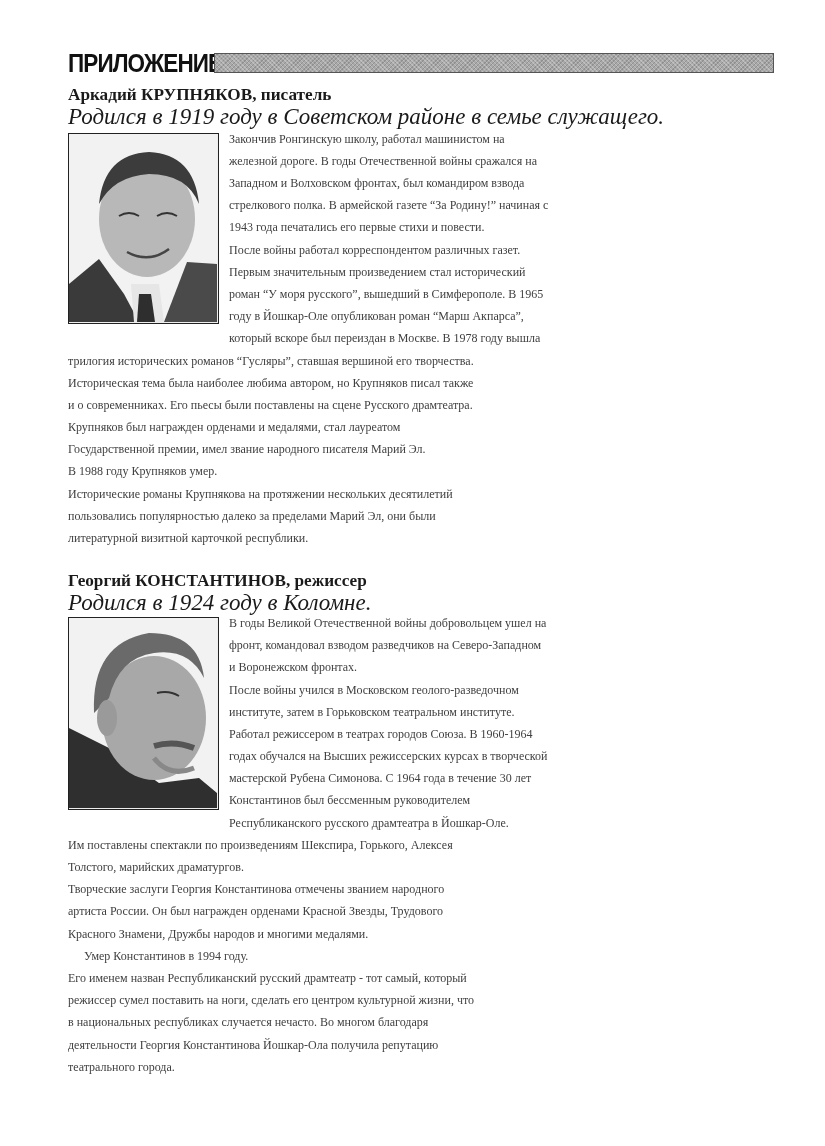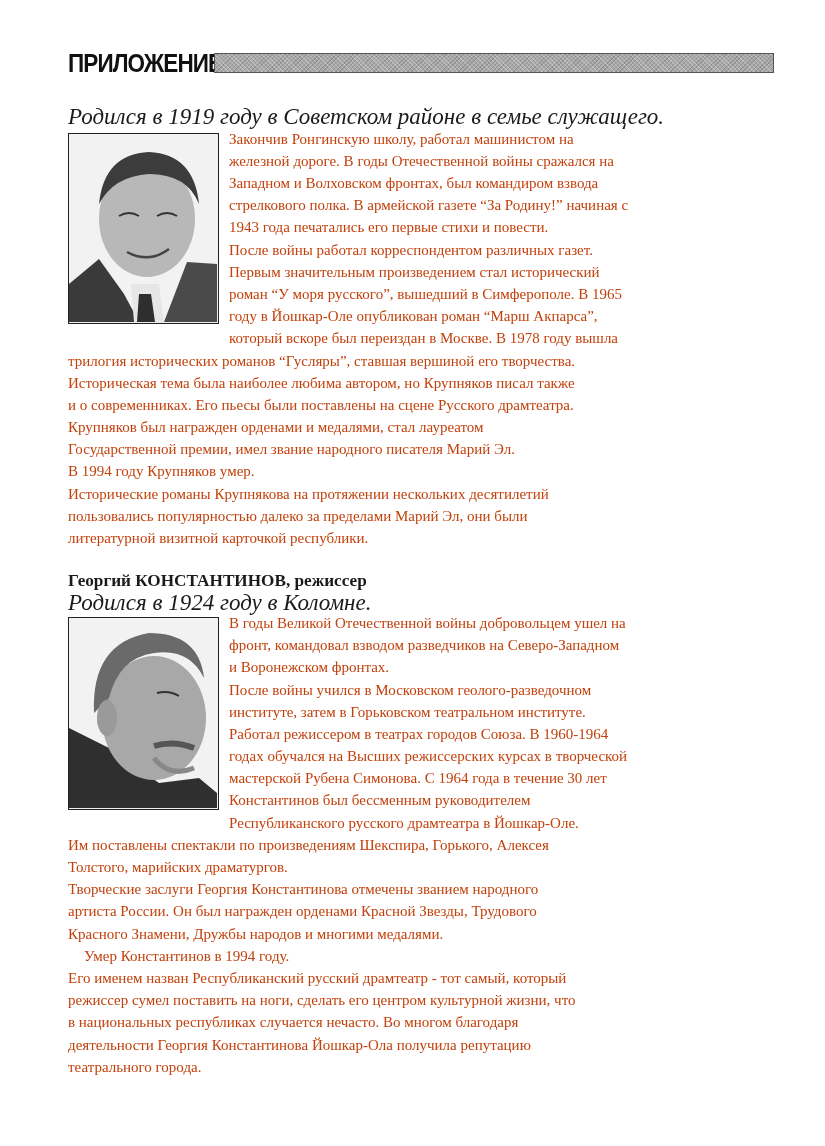--- a/index.html
+++ b/index.html
@@ -1,40 +1,41 @@
 <!DOCTYPE html>
 <html><head>
   <meta charset="utf-8">
   <style>
     html, body { margin: 0; padding: 0; background: #ffffff; }
     body { width: 825px; height: 1146px; position: relative; overflow: hidden; color: #1a1a1a; }
     .page { position: absolute; left: 0; top: 0; width: 825px; height: 1146px; }
     .header { position: absolute; left: 68px; top: 48px; width: 707px; height: 30px; }
     .header-title { position: absolute; left: 0; top: 0; font-family: "Liberation Sans", sans-serif; font-weight: bold; font-size: 25px; line-height: 30px; letter-spacing: -1px; color: #111; transform: scaleX(0.9); transform-origin: left center; }
     .header-bar { position: absolute; left: 146px; top: 5px; width: 560px; height: 20px; border: 1px solid #555; background-color: #a9a9a9; background-image: repeating-linear-gradient(45deg, rgba(255,255,255,0.25) 0 1px, transparent 1px 3px), repeating-linear-gradient(-45deg, rgba(0,0,0,0.15) 0 1px, transparent 1px 3px); box-sizing: border-box; }
-    .text { font-family: "Liberation Serif", serif; font-size: 15px; line-height: 22.3px; color: #c2410c; }
+    .text { font-family: "Liberation Serif", serif; font-size: 12px; line-height: 22.3px; color: #404040; }
     .bio-name { position: absolute; left: 68px; font-family: "Liberation Serif", serif; font-weight: bold; font-size: 17.2px; line-height: 22px; }
     .bio-born { position: absolute; left: 68px; font-family: "Liberation Serif", serif; font-style: italic; font-size: 23px; line-height: 22px; }
     .photo { position: absolute; left: 68px; border: 1.5px solid #222; box-sizing: border-box; overflow: hidden; background: #eee; }
     .line { position: absolute; white-space: nowrap; }
     .footer { position: absolute; left: 68px; top: 1095px; width: 707px; height: 30px; }
     .footer-bar { position: absolute; left: 0; top: 6px; width: 707px; height: 18px; background-color: #b5b5b5; background-image: repeating-linear-gradient(45deg, rgba(255,255,255,0.3) 0 1px, transparent 1px 3px), repeating-linear-gradient(-45deg, rgba(0,0,0,0.12) 0 1px, transparent 1px 3px); border-bottom: 2px solid #333; box-sizing: border-box; }
     .page-num { position: absolute; left: 20px; top: 2px; height: 24px; padding: 0 5px; border: 1.5px solid #222; border-radius: 12px; background: #fff; font-family: "Liberation Serif", serif; font-weight: bold; font-size: 16px; line-height: 24px; }
     .footer-title { position: absolute; left: 222px; top: 4px; font-family: "Liberation Serif", serif; font-size: 19px; line-height: 22px; letter-spacing: 0.5px; color: #111; }
   </style>
 </head>
 <body>
 
 <div class="page">
 
   <div class="header">
     <div class="header-title">ПРИЛОЖЕНИЕ</div>
     <div class="header-bar"></div>
   </div>
 
+  <div class="bio-name" style="top:84px;">Аркадий КРУПНЯКОВ, писатель</div>
   <div class="bio-born" style="top:106px;">Родился в 1919 году в Советском районе в семье служащего.</div>
   <div class="photo" style="top:133px; width:151px; height:191px;">
     <svg width="148" height="188" viewBox="0 0 148 188">
       <rect width="148" height="188" fill="#f2f2f2"></rect>
       <path d="M0 150 L30 125 L55 160 L70 188 L0 188 Z" fill="#3a3a3a"></path>
       <path d="M148 130 L118 128 L95 188 L148 188 Z" fill="#4a4a4a"></path>
       <path d="M62 150 L90 150 L95 188 L65 188 Z" fill="#e6e6e6"></path>
       <path d="M70 160 L82 160 L86 188 L68 188 Z" fill="#2e2e2e"></path>
       <ellipse cx="78" cy="85" rx="48" ry="58" fill="#b8b8b8"></ellipse>
       <path d="M30 70 Q35 20 80 18 Q125 20 130 70 Q118 40 80 40 Q45 42 30 70 Z" fill="#3c3c3c"></path>
@@ -52,21 +53,21 @@
     <div class="line text" style="left:229px; top:239px;">После войны работал корреспондентом различных газет.</div>
     <div class="line text" style="left:229px; top:261px;">Первым значительным произведением стал исторический</div>
     <div class="line text" style="left:229px; top:283px;">роман “У моря русского”, вышедший в Симферополе. В 1965</div>
     <div class="line text" style="left:229px; top:305px;">году в Йошкар-Оле опубликован роман “Марш Акпарса”,</div>
     <div class="line text" style="left:229px; top:327px;">который вскоре был переиздан в Москве. В 1978 году вышла</div>
     <div class="line text" style="left:68px; top:350px;">трилогия исторических романов “Гусляры”, ставшая вершиной его творчества.</div>
     <div class="line text" style="left:68px; top:372px;">Историческая тема была наиболее любима автором, но Крупняков писал также</div>
     <div class="line text" style="left:68px; top:394px;">и о современниках. Его пьесы были поставлены на сцене Русского драмтеатра.</div>
     <div class="line text" style="left:68px; top:416px;">Крупняков был награжден орденами и медалями, стал лауреатом</div>
     <div class="line text" style="left:68px; top:438px;">Государственной премии, имел звание народного писателя Марий Эл.</div>
-    <div class="line text" style="left:68px; top:460px;">В 1994 году Крупняков умер.</div>
+    <div class="line text" style="left:68px; top:460px;">В 1988 году Крупняков умер.</div>
     <div class="line text" style="left:68px; top:483px;">Исторические романы Крупнякова на протяжении нескольких десятилетий</div>
     <div class="line text" style="left:68px; top:505px;">пользовались популярностью далеко за пределами Марий Эл, они были</div>
     <div class="line text" style="left:68px; top:527px;">литературной визитной карточкой республики.</div>
   </div>
 
   <div class="bio-name" style="top:570px;">Георгий КОНСТАНТИНОВ, режиссер</div>
   <div class="bio-born" style="top:592px;">Родился в 1924 году в Коломне.</div>
   <div class="photo" style="top:617px; width:151px; height:193px;">
     <svg width="148" height="190" viewBox="0 0 148 190">
       <rect width="148" height="190" fill="#f2f2f2"></rect>

